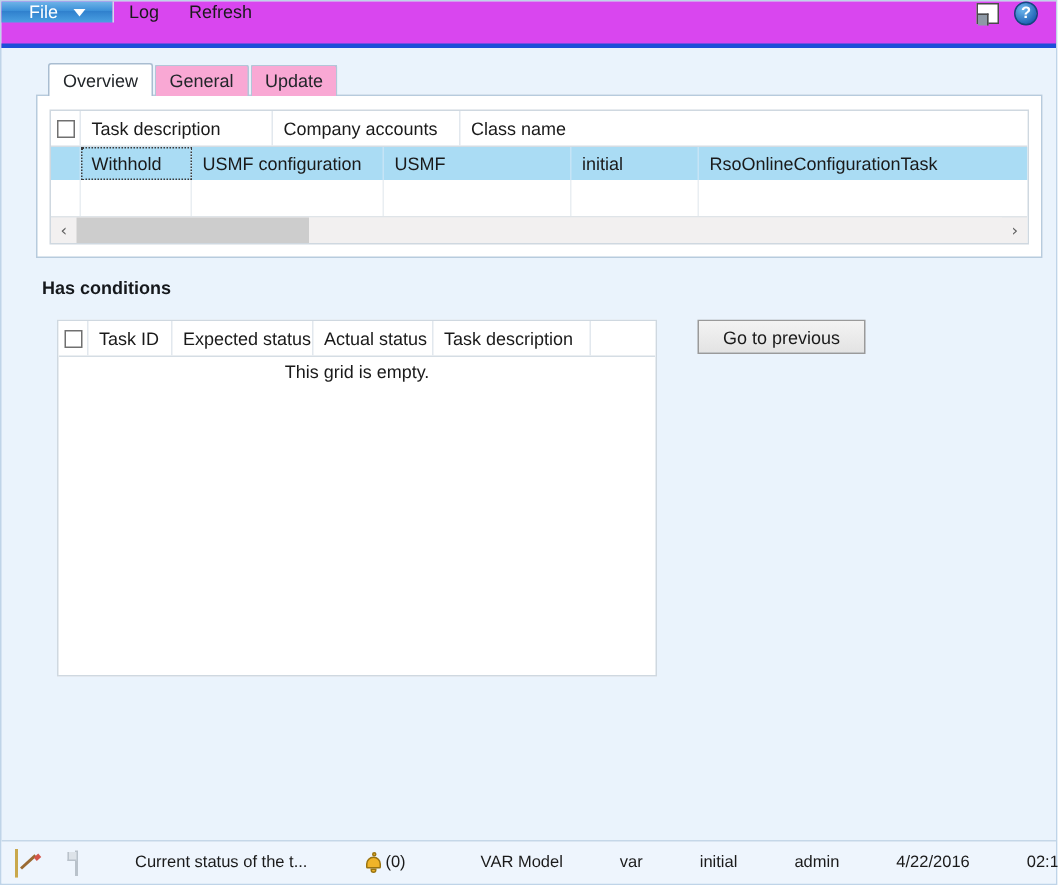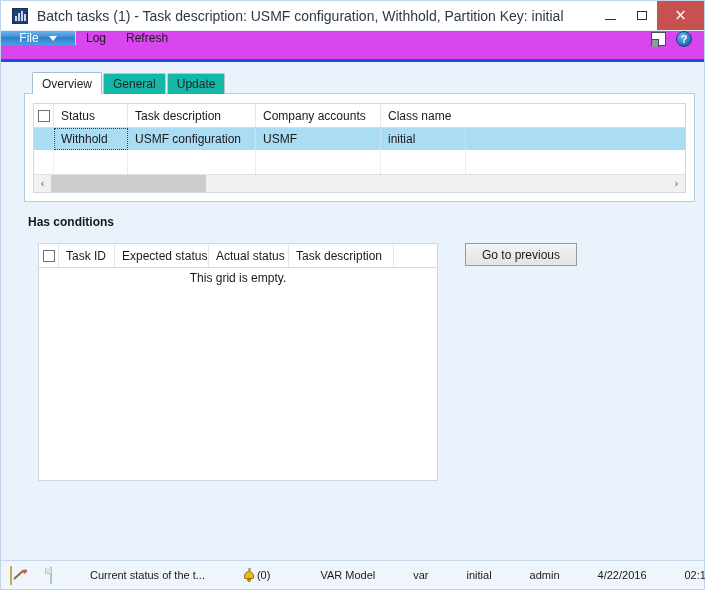--- a/index.html
+++ b/index.html
@@ -181,21 +181,21 @@
     z-index: 2;
   }
   .tab {
     height: 21px;
     padding: 0 9px;
     font-size: 12px;
     display: flex;
     align-items: center;
     border: 1px solid #b3c6d8;
     border-bottom: none;
-    background: #14b8a6;
+    background: #f9a8d4;
     color: #22262a;
     margin-right: 1px;
     border-radius: 2px 2px 0 0;
     box-sizing: border-box;
   }
   .tab.active {
     background: #ffffff;
     height: 22px;
     border-color: #a9bdd1;
   }
@@ -509,38 +509,20 @@
     position: absolute;
     width: 2px; height: 2px;
     background: #a7b4c2;
   }
 </style>
 </head>
 <body>
 
 <div class="window">
 
-  <div class="titlebar">
-    <div class="title-icon">
-      <i class="b1"></i>
-        <i class="b2"></i>
-        <i class="b3"></i>
-        <i class="b4"></i>
-    </div>
-    <div class="title-text">Batch tasks (1) - Task description: USMF configuration, Withhold, Partition Key: initial</div>
-    <div class="win-buttons">
-      <div class="win-btn min">
-          <span></span>
-        </div>
-      <div class="win-btn max">
-          <span></span>
-        </div>
-      <div class="win-btn close">×</div>
-    </div>
-  </div>
 
   <div class="menubar">
     <div class="file-btn">
       <span>File</span>
       <span class="caret"></span>
     </div>
     <div class="menu-item">Log</div>
     <div class="menu-item">Refresh</div>
     <div class="menu-spacer"></div>
     <div class="tool-icons">
@@ -556,31 +538,31 @@
       <div class="tab">General</div>
       <div class="tab">Update</div>
     </div>
 
     <div class="panel">
       <div class="grid" style="height:90px;">
         <div class="grid-head">
           <div class="cell sel" style="width:20px;">
             <span class="hdr-check"></span>
           </div>
-          <div class="cell" style="width:74px;">Status</div>
           <div class="cell" style="width:128px;">Task description</div>
           <div class="cell" style="width:125px;">Company accounts</div>
           <div class="cell" style="flex:1 1 auto;border-right:none;">Class name</div>
         </div>
         <div class="grid-row selected">
           <div class="cell sel" style="width:20px;"></div>
           <div class="cell focus" style="width:74px;">Withhold</div>
           <div class="cell" style="width:128px;">USMF configuration</div>
           <div class="cell" style="width:125px;">USMF</div>
           <div class="cell" style="width:85px;">initial</div>
+          <div class="cell" style="flex:1 1 auto;border-right:none;">RsoOnlineConfigurationTask</div>
         </div>
         <div class="grid-blank">
           <div class="cell" style="width:20px;"></div>
           <div class="cell" style="width:74px;"></div>
           <div class="cell" style="width:128px;"></div>
           <div class="cell" style="width:125px;"></div>
           <div class="cell" style="width:85px;"></div>
           <div class="cell" style="flex:1 1 auto;border-right:none;"></div>
         </div>
         <div class="hscroll">

